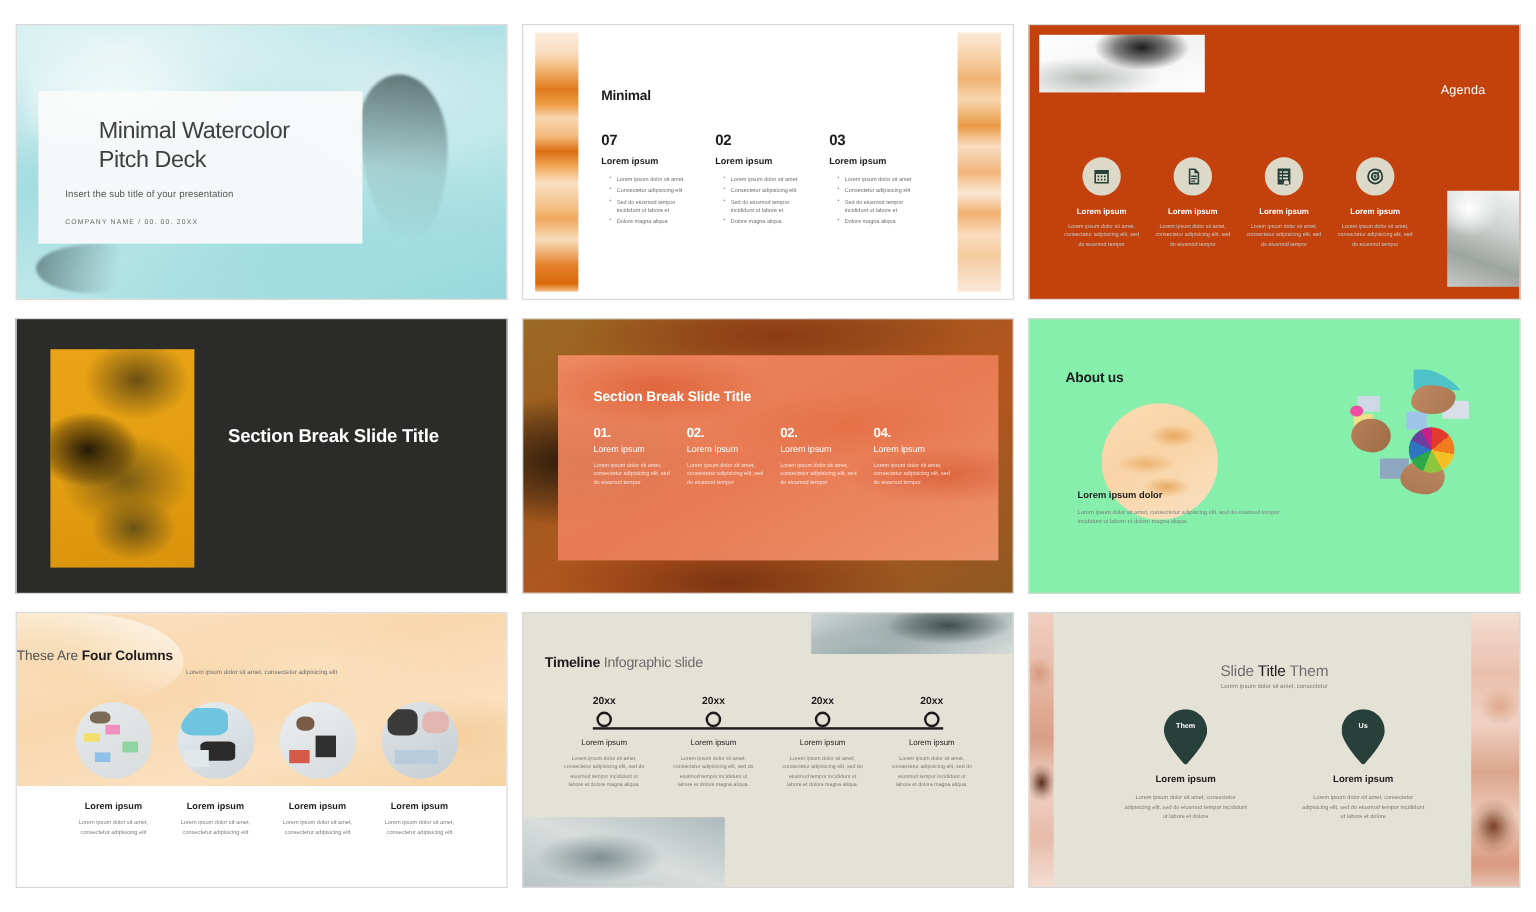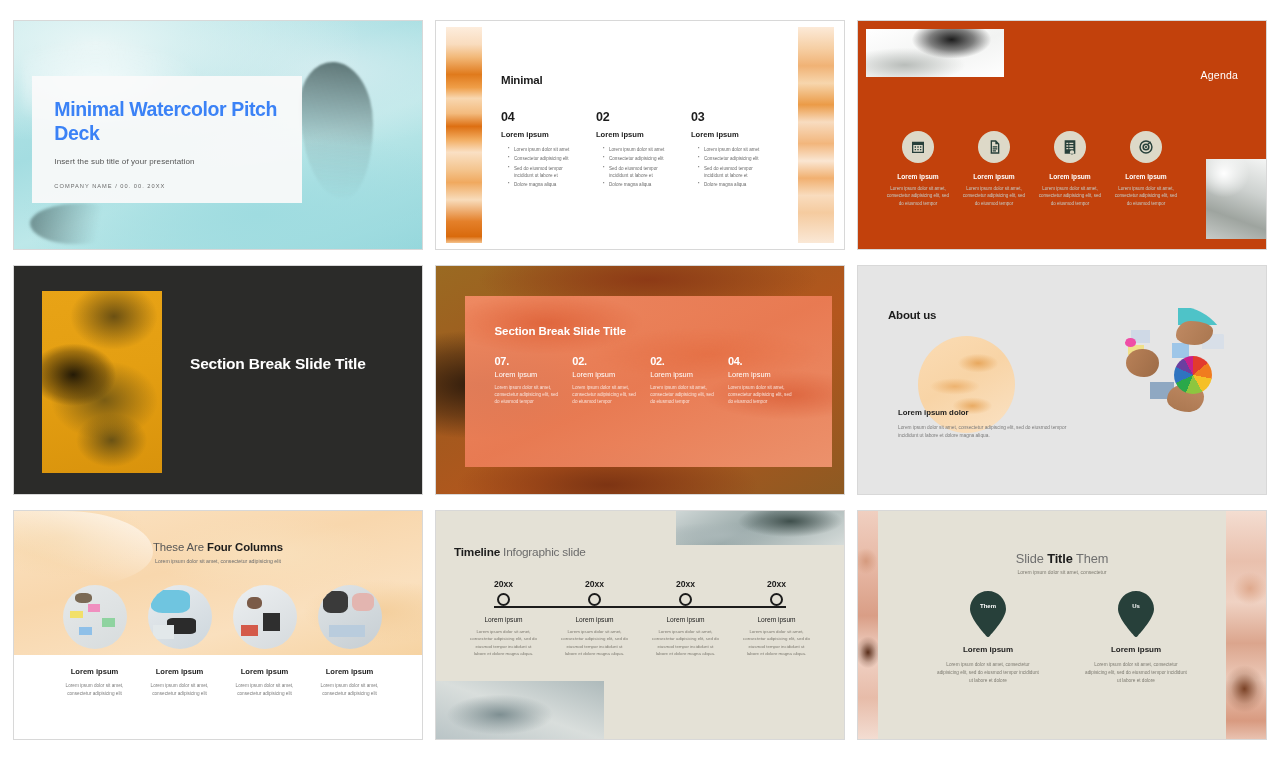--- a/index.html
+++ b/index.html
@@ -53,21 +53,21 @@
     bottom: 2%; left: 4%; width: 22%; height: 18%;
     background: linear-gradient(100deg, rgba(60,85,85,.6), rgba(60,85,85,0) 75%);
     border-radius: 60% 40% 50% 50% / 50% 60% 40% 50%;
     filter: blur(1.5px);
   }
   .s1 .card {
     position: absolute; left: 4.5%; top: 24%; width: 66%; height: 56%;
     background: rgba(250,250,250,.93);
     padding: 22px 20px 0 22px;
   }
-  .s1 .t-main { font-size: 19.5px; font-weight: 700; letter-spacing: -.4px; color: #3b82f6; line-height: 1.22; }
+  .s1 .t-main { font-size: 19.5px; font-weight: 400; letter-spacing: -.4px; color: #404040; line-height: 1.22; margin-left: 28px; }
   .s1 .t-sub { margin-top: 12px; font-size: 8px; color: #555; letter-spacing: .1px; }
   .s1 .t-meta { margin-top: 17px; font-size: 5.7px; color: #6a6a6a; letter-spacing: 1px; }
 
   
   .s2 { background: #fff; }
   .s2 .strip-l {
     left: 10px; top: 6px; bottom: 6px; width: 36px;
     background:
       linear-gradient(180deg,
         #fdeddd 0%, #f9dcbe 8%, #f2b878 14%,
@@ -153,21 +153,21 @@
     padding: 29px 26px 0 30px;
   }
   .s5 .title { font-size: 11.5px; font-weight: 700; color: #fff; letter-spacing: -.1px; }
   .s5 .cols { display: flex; margin-top: 18px; }
   .s5 .col { width: 25%; padding-right: 12px; }
   .s5 .num { font-size: 11px; font-weight: 700; color: #fff; letter-spacing: -.3px; }
   .s5 .ch { margin-top: 3px; font-size: 7.4px; font-weight: 400; color: #fff; }
   .s5 .cb { margin-top: 5px; font-size: 4.6px; line-height: 1.6; color: rgba(255,255,255,.78); }
 
   
-  .s6 { background: #e5e5e5; }
+  .s6 { background: #86efac; }
   .s6 .title { position: absolute; left: 30px; top: 43px; font-size: 11.5px; font-weight: 700; color: #1c1c1c; letter-spacing: -.2px; }
   .s6 .wcirc {
     left: 60px; top: 70px; width: 97px; height: 97px; border-radius: 50%;
     background:
       radial-gradient(ellipse 30% 14% at 62% 28%, #e8a85e 0%, rgba(232,168,94,0) 70%),
       radial-gradient(ellipse 36% 12% at 38% 52%, #edb370 0%, rgba(237,179,112,0) 72%),
       radial-gradient(ellipse 28% 12% at 56% 72%, #e9ab63 0%, rgba(233,171,99,0) 74%),
       linear-gradient(150deg, #fbdcb4 0%, #f8d4a6 45%, #fae2c4 100%);
   }
   .s6 .cap { position: absolute; left: 40px; top: 142px; font-size: 7.8px; font-weight: 700; color: #1c1c1c; }
@@ -202,21 +202,21 @@
       radial-gradient(ellipse 30% 40% at 12% 18%, #f6d6a8 0%, rgba(246,214,168,0) 70%),
       radial-gradient(ellipse 40% 36% at 62% 30%, #f9e0bc 0%, rgba(249,224,188,0) 72%),
       radial-gradient(ellipse 26% 30% at 90% 70%, #f4cf9d 0%, rgba(244,207,157,0) 74%),
       linear-gradient(165deg, #fbe3c3 0%, #f8d7ad 40%, #fae0be 70%, #f6d3a2 100%);
   }
   .s7 .band::after {
     content: ""; position: absolute; left: 0; top: 0; width: 34%; height: 52%;
     background: linear-gradient(200deg, rgba(255,255,255,.72), rgba(255,255,255,0) 70%);
     border-radius: 0 70% 60% 0 / 0 60% 50% 0;
   }
-  .s7 .title { position: absolute; left: 0; right: 0; top: 30px; text-align: center; font-size: 11.4px; color: #555; letter-spacing: -.1px; }
+  .s7 .title { position: absolute; left: 0; right: 0; top: 30px; text-align: left; font-size: 11.4px; color: #555; letter-spacing: -.1px; }
   .s7 .title b { color: #1c1c1c; font-weight: 700; }
   .s7 .sub { position: absolute; left: 0; right: 0; top: 47px; text-align: center; font-size: 5.2px; color: #6d6d6d; }
   .s7 .row { position: absolute; left: 38px; right: 30px; top: 74px; display: flex; }
   .s7 .col { width: 25%; text-align: center; padding: 0 6px; }
   .s7 .av { width: 64px; height: 64px; border-radius: 50%; margin: 0 auto; overflow: hidden; position: relative; }
   .s7 .av.a { background: linear-gradient(150deg,#e6e9ea 0%,#d7dcdd 100%); }
   .s7 .av.b { background: linear-gradient(150deg,#e8ecef 0%,#cdd6dc 100%); }
   .s7 .av.c { background: linear-gradient(150deg,#eceff1 0%,#d5dadd 100%); }
   .s7 .av.d { background: linear-gradient(150deg,#dfe4e7 0%,#c6ced3 100%); }
   .s7 .av i { position: absolute; display: block; }
@@ -277,21 +277,21 @@
       linear-gradient(180deg, #f0cfc0 0%, #e6b6a2 26%, #d99e86 46%, #f1d3c6 62%, #e7bca9 82%, #f3ddd2 100%);
   }
   .s9 .strip-r {
     right: 0; top: 0; bottom: 0; width: 40px;
     background:
       radial-gradient(ellipse 70% 14% at 46% 78%, #7a4226 0%, rgba(122,66,38,.22) 48%, rgba(122,66,38,0) 74%),
       radial-gradient(ellipse 60% 10% at 60% 34%, #dfa98d 0%, rgba(223,169,141,0) 72%),
       linear-gradient(180deg, #f4ddd1 0%, #e9c0ad 22%, #f0d2c3 40%, #dba58d 58%, #edcab9 74%, #d89a80 92%, #e9c2b0 100%);
   }
   .s9 .title { position: absolute; left: 0; right: 0; top: 40px; text-align: center; font-size: 12.8px; color: #6f6f6f; letter-spacing: -.1px; }
-  .s9 .title b { color: #1c1c1c; font-weight: 700; }
+  .s9 .title b { color: #1c1c1c; font-weight: 400; }
   .s9 .sub { position: absolute; left: 0; right: 0; top: 58px; text-align: center; font-size: 5px; color: #7d7a70; }
   .s9 .row { position: absolute; left: 56px; right: 56px; top: 80px; display: flex; }
   .s9 .col { width: 50%; text-align: center; }
   .s9 .pin {
     width: 36px; height: 46px; margin: 0 auto; position: relative;
   }
   .s9 .pin svg { width: 36px; height: 46px; display: block; }
   .s9 .pin span {
     position: absolute; left: 0; right: 0; top: 12px;
     font-size: 6px; color: #fff; font-weight: 700; text-align: center;
@@ -316,21 +316,21 @@
   </div>
 
   <div class="slide s2">
     <span class="wc strip-l"></span>
     <span class="wc strip-r"></span>
     <div class="body">
       <div class="h">Minimal</div>
       <div class="cols">
 
         <div class="col">
-          <div class="num">04</div>
+          <div class="num">07</div>
           <div class="ct">Lorem ipsum</div>
           <ul>
             <li>Lorem ipsum dolor sit amet</li>
             <li>Consectetur adipisicing elit</li>
             <li>Sed do eiusmod tempor incididunt ut labore et</li>
             <li>Dolore magna aliqua</li>
           </ul>
         </div>
 
         <div class="col">
@@ -411,21 +411,21 @@
   <div class="slide s4">
     <span class="wc pic"></span>
     <div class="title">Section Break Slide Title</div>
   </div>
 
   <div class="slide s5">
     <div class="panel">
       <div class="title">Section Break Slide Title</div>
       <div class="cols">
         <div class="col">
-          <div class="num">07.</div>
+          <div class="num">01.</div>
           <div class="ch">Lorem ipsum</div>
           <div class="cb">Lorem ipsum dolor sit amet, consectetur adipisicing elit, sed do eiusmod tempor</div>
         </div>
         <div class="col">
           <div class="num">02.</div>
           <div class="ch">Lorem ipsum</div>
           <div class="cb">Lorem ipsum dolor sit amet, consectetur adipisicing elit, sed do eiusmod tempor</div>
         </div>
         <div class="col">
           <div class="num">02.</div>

